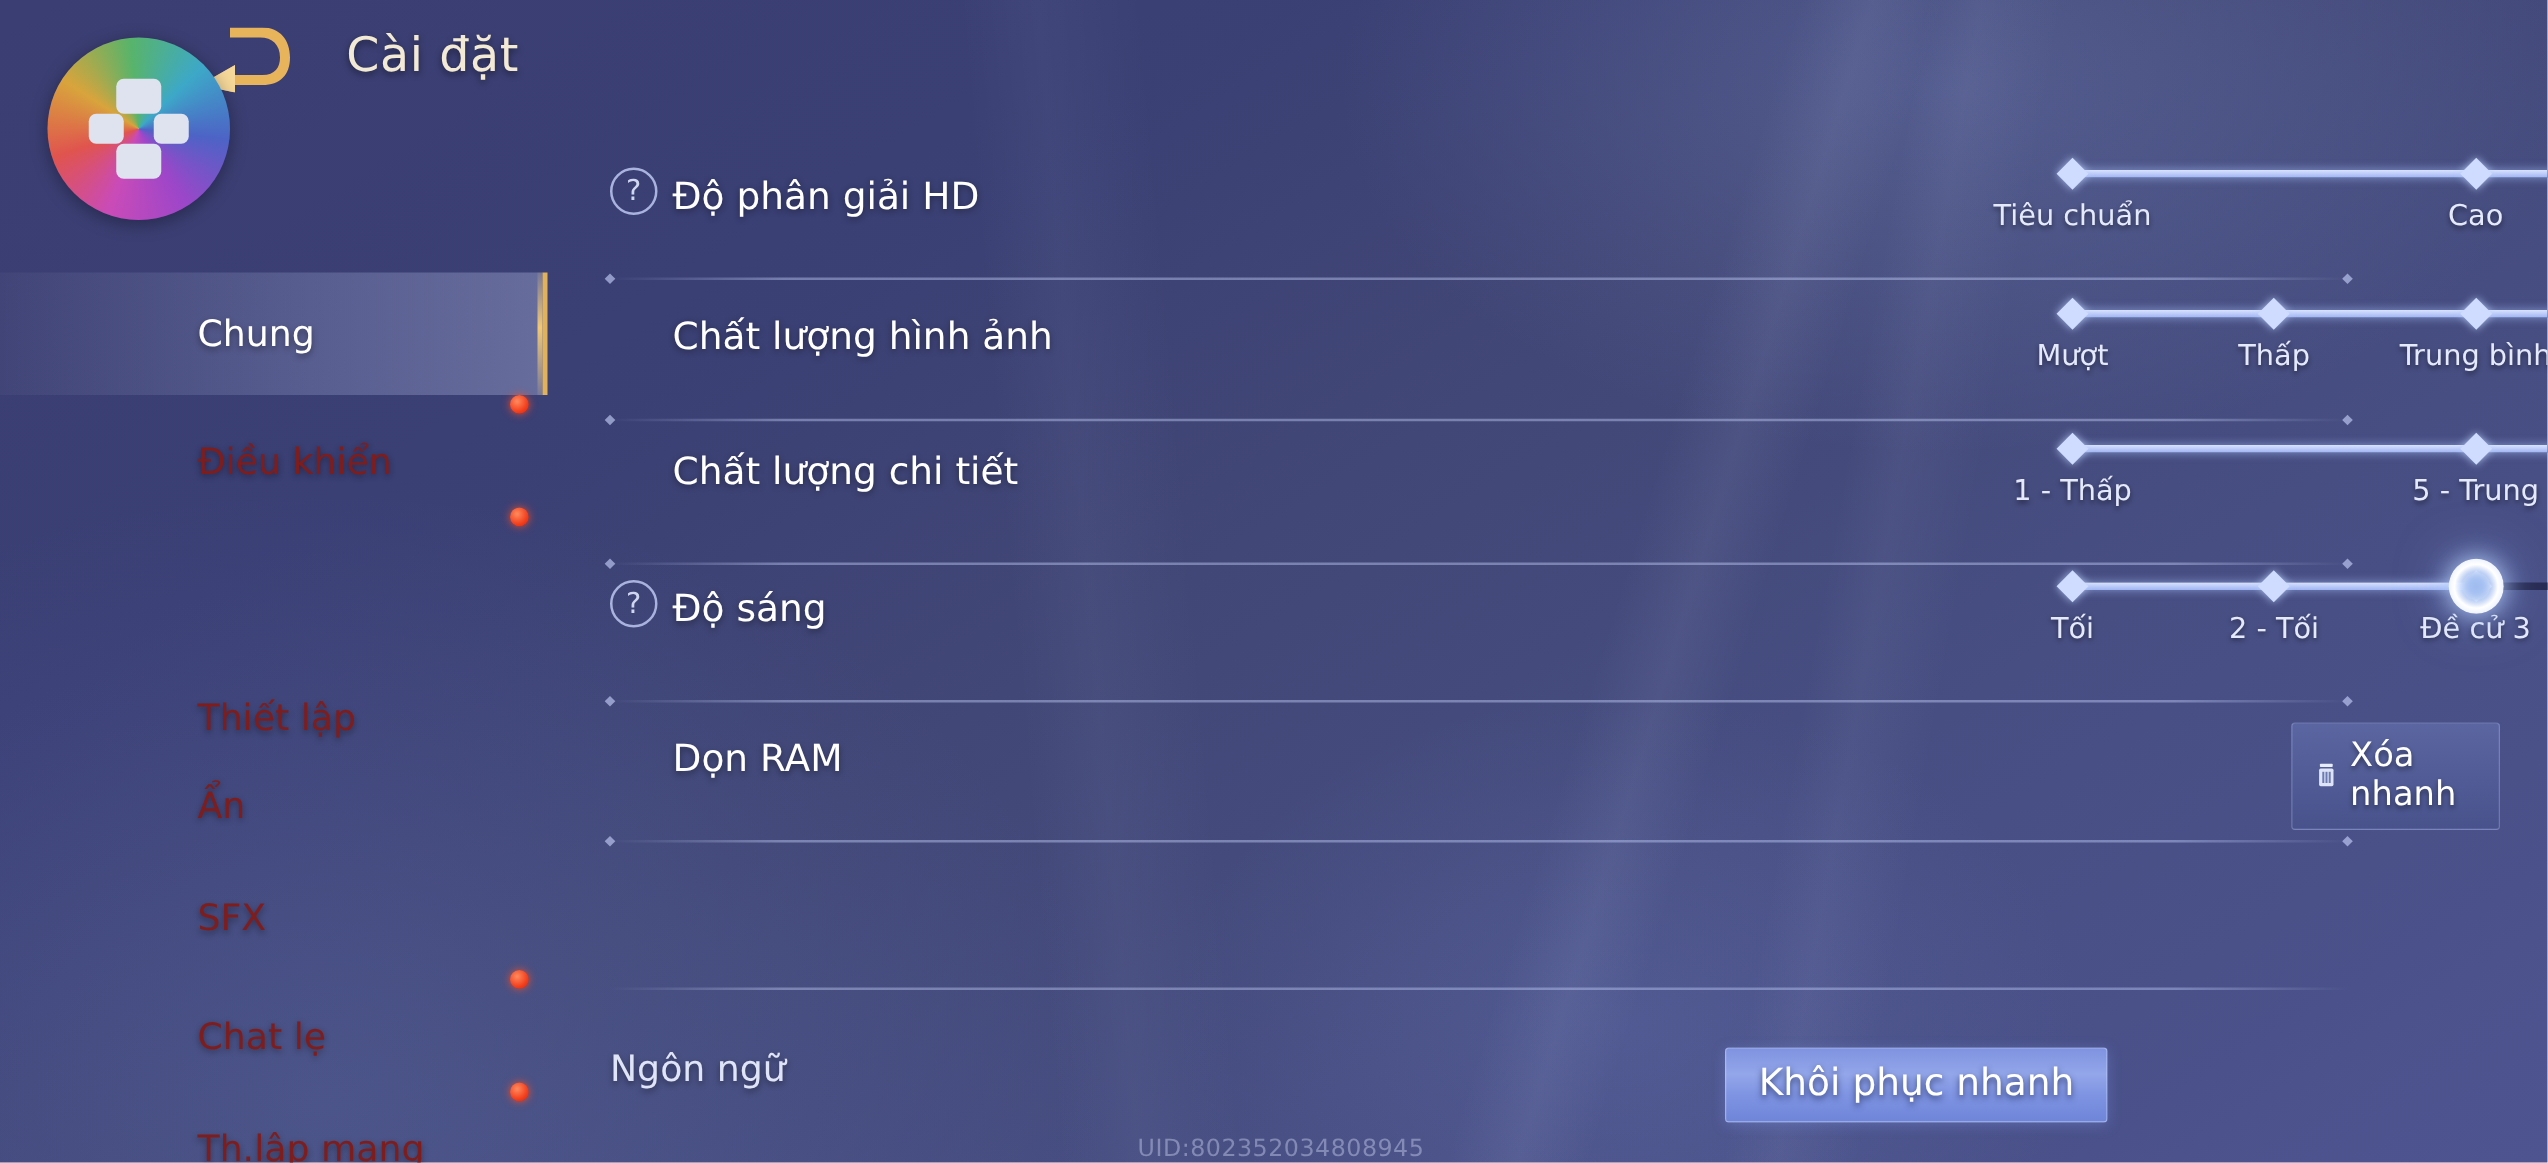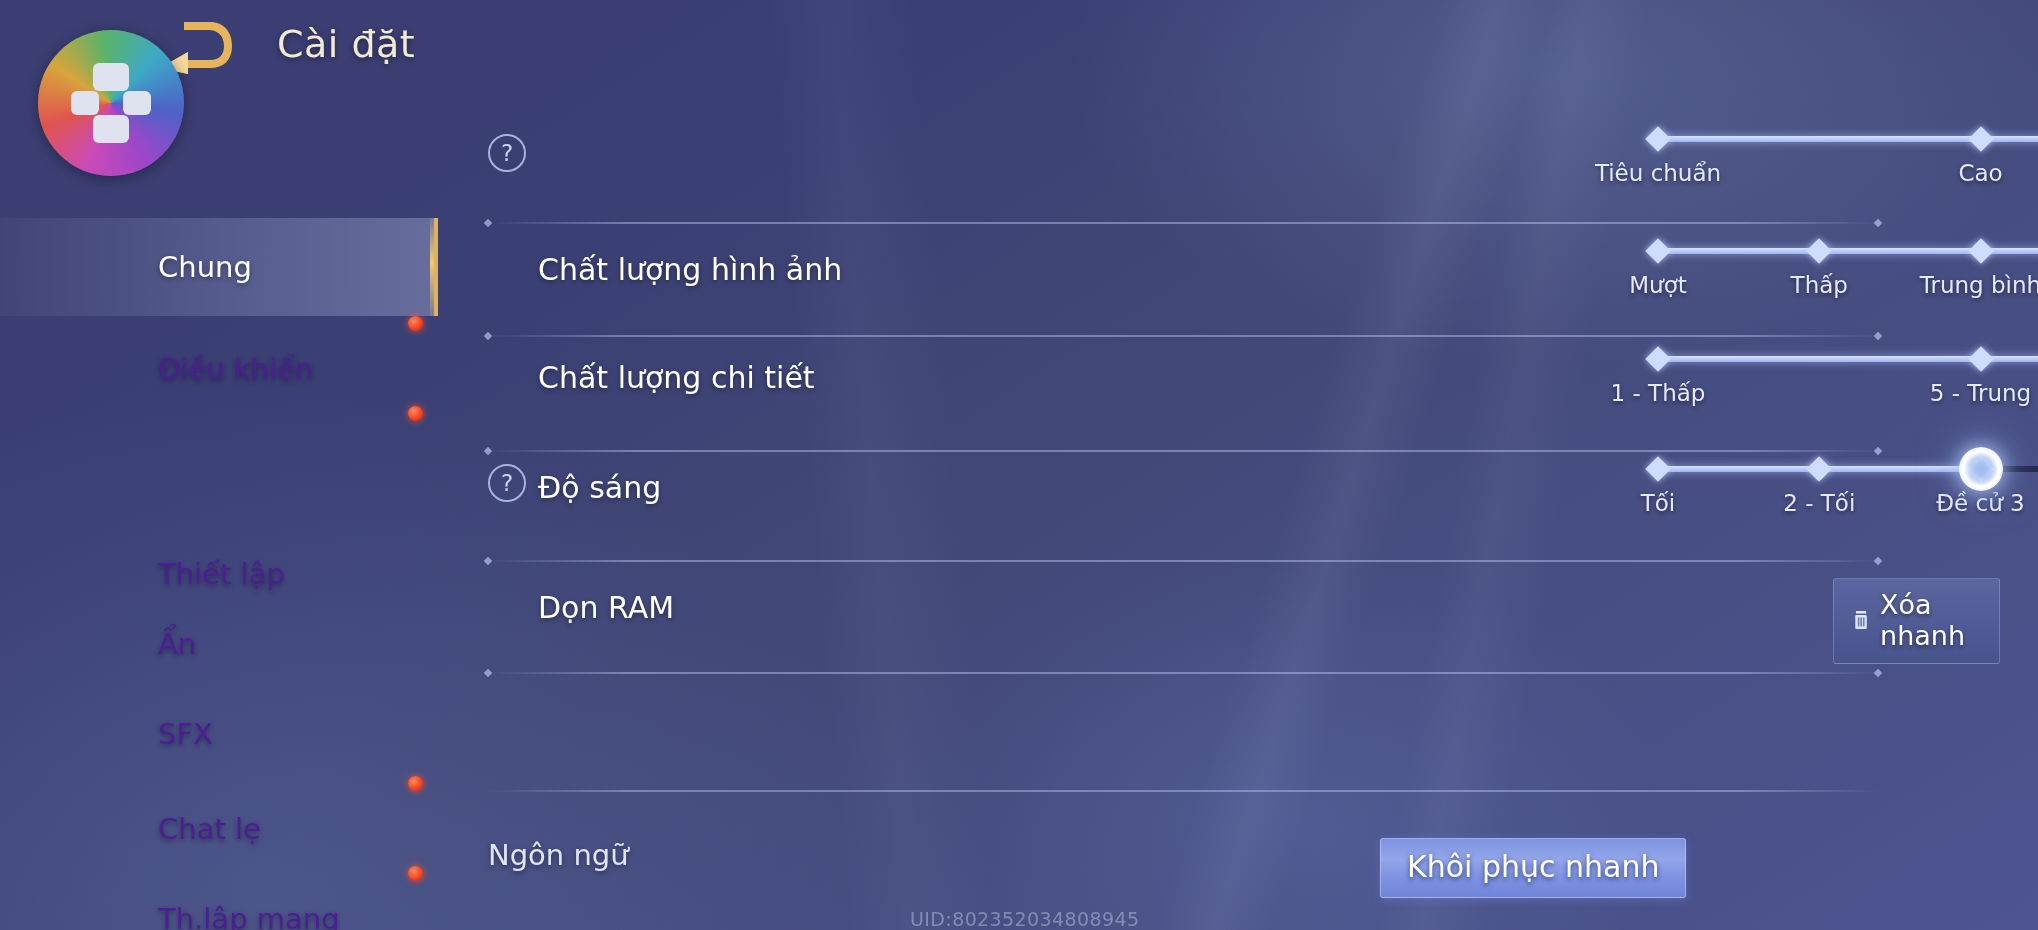--- a/index.html
+++ b/index.html
@@ -41,21 +41,21 @@
   .sidebar {
     position: absolute; left: 0; top: 105px;
     width: 438px; height: 825px;
   }
   .side-item {
     position: absolute; left: 0; width: 506px;
     display: flex; align-items: center;
   }
   .side-label {
     position: absolute; left: 158px;
-    font-size: 29px; color: #4c1d95;
+    font-size: 29px; color: #7f1d1d;
     line-height: 1.22;
     text-shadow: 0 2px 5px rgba(0,0,0,0.4);
     width: 250px;
   }
   .side-item.active .side-label { color: #ffffff; }
   .side-active-bg {
     position: absolute; left: 0; top: 113px; width: 438px; height: 98px;
     background: linear-gradient(90deg, rgba(255,255,255,0.03) 0%, rgba(190,200,240,0.22) 55%, rgba(205,215,250,0.30) 100%);
     border-right: 4px solid #e0b25c;
   }
@@ -254,20 +254,21 @@
         <div class="side-label" style="top: 32px;">Th.lập mạng</div>
         <div class="red-dot" style="top: -4px;"></div>
       </div>
     </div>
 </div>
 
 <div class="panel">
   <div id="rows">
       <div class="row" style="top: 140px; height: 80px;">
         <div class="q-icon" style="left: 0px;">?</div>
+        <div class="row-label" style="left: 50px;">Độ phân giải HD</div>
         <div class="slider" style="left: 1170px; top: -22px; width: 645px;">
           <div class="track"></div>
           <div class="track-fill" style="width: 100%;"></div>
           <div class="tick on" style="left: 0%;">
             <i></i>
           </div>
           <div class="tick-label" style="left: 0%;">Tiêu chuẩn</div>
           <div class="tick on" style="left: 50%;">
             <i></i>
           </div>

